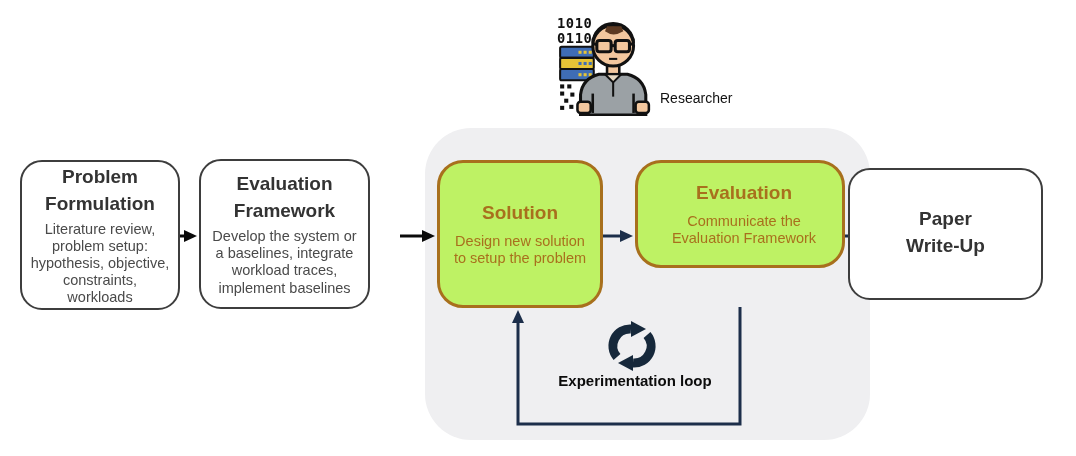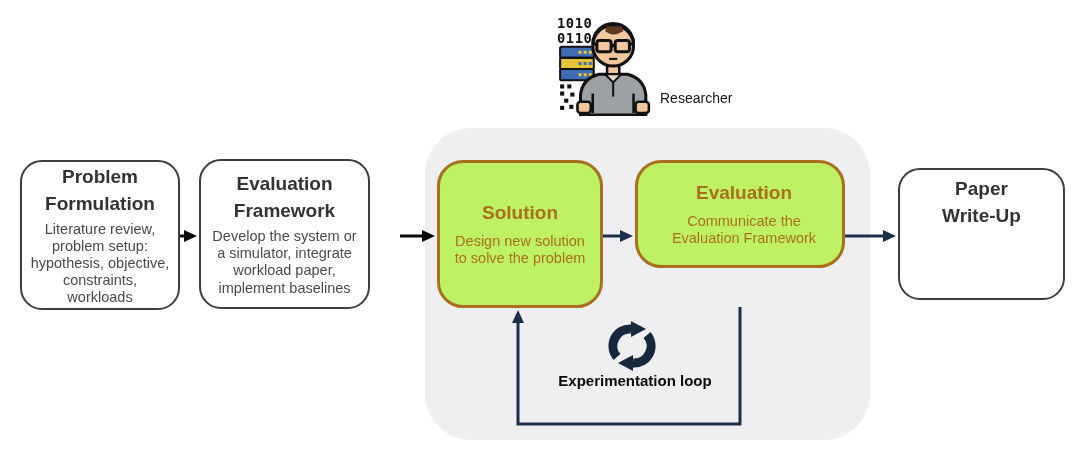--- a/index.html
+++ b/index.html
@@ -28,21 +28,21 @@
   .box.highlight .title{color:#a8701d;margin-bottom:6px;}
   .box.highlight .desc{color:#a8701d;}
   #stage-problem{left:20px;top:160px;width:160px;height:150px;}
   #stage-problem .title{max-width:125px;}
   #stage-framework{left:199px;top:159px;width:171px;height:150px;}
   #stage-framework .title{max-width:150px;}
   #stage-solution{left:437px;top:160px;width:166px;height:148px;}
   #stage-solution .desc{max-width:150px;}
   #stage-evaluation{left:635px;top:160px;width:210px;height:108px;padding-left:16px;}
   #stage-evaluation .desc{max-width:185px;}
-  #stage-paper{left:898px;top:168px;width:167px;height:132px;justify-content:space-between;}
+  #stage-paper{left:848px;top:168px;width:195px;height:132px;}
   #stage-paper .title{max-width:110px;}
   #stage-paper .desc{max-width:150px;}
   .arrows{position:absolute;left:0;top:0;width:1076px;height:456px;}
   .researcher-icon{position:absolute;left:554px;top:12px;width:102px;height:104px;}
   .researcher-label{
     position:absolute;left:660px;top:90px;font-size:14px;color:#111111;
   }
   .loop-icon{position:absolute;left:602px;top:316px;width:60px;height:60px;}
   .loop-label{
     position:absolute;left:547px;top:372px;width:176px;text-align:center;
@@ -79,26 +79,26 @@
     </g>
   </svg>
 
   <div class="box" id="stage-problem">
     <div class="title">Problem Formulation</div>
     <div class="desc">Literature review, problem setup: hypothesis, objective, constraints, workloads</div>
   </div>
 
   <div class="box" id="stage-framework">
     <div class="title">Evaluation Framework</div>
-    <div class="desc">Develop the system or a simulator, integrate workload paper, implement baselines</div>
+    <div class="desc">Develop the system or a baselines, integrate workload traces, implement baselines</div>
   </div>
 
   <div class="box highlight" id="stage-solution">
     <div class="title">Solution</div>
-    <div class="desc">Design new solution to solve the problem</div>
+    <div class="desc">Design new solution to setup the problem</div>
   </div>
 
   <div class="box highlight" id="stage-evaluation">
     <div class="title">Evaluation</div>
     <div class="desc">Communicate the Evaluation Framework</div>
   </div>
 
   <div class="box" id="stage-paper">
     <div class="title">Paper Write-Up</div>
   </div>

